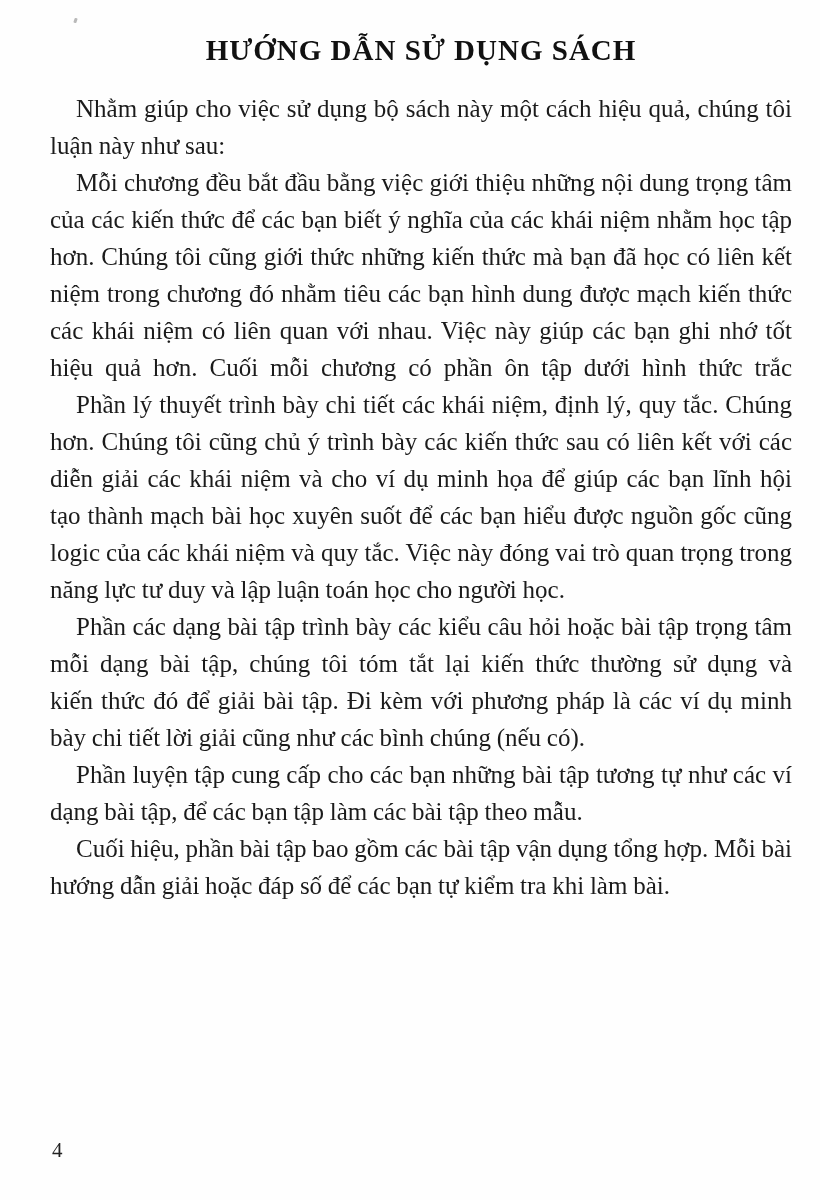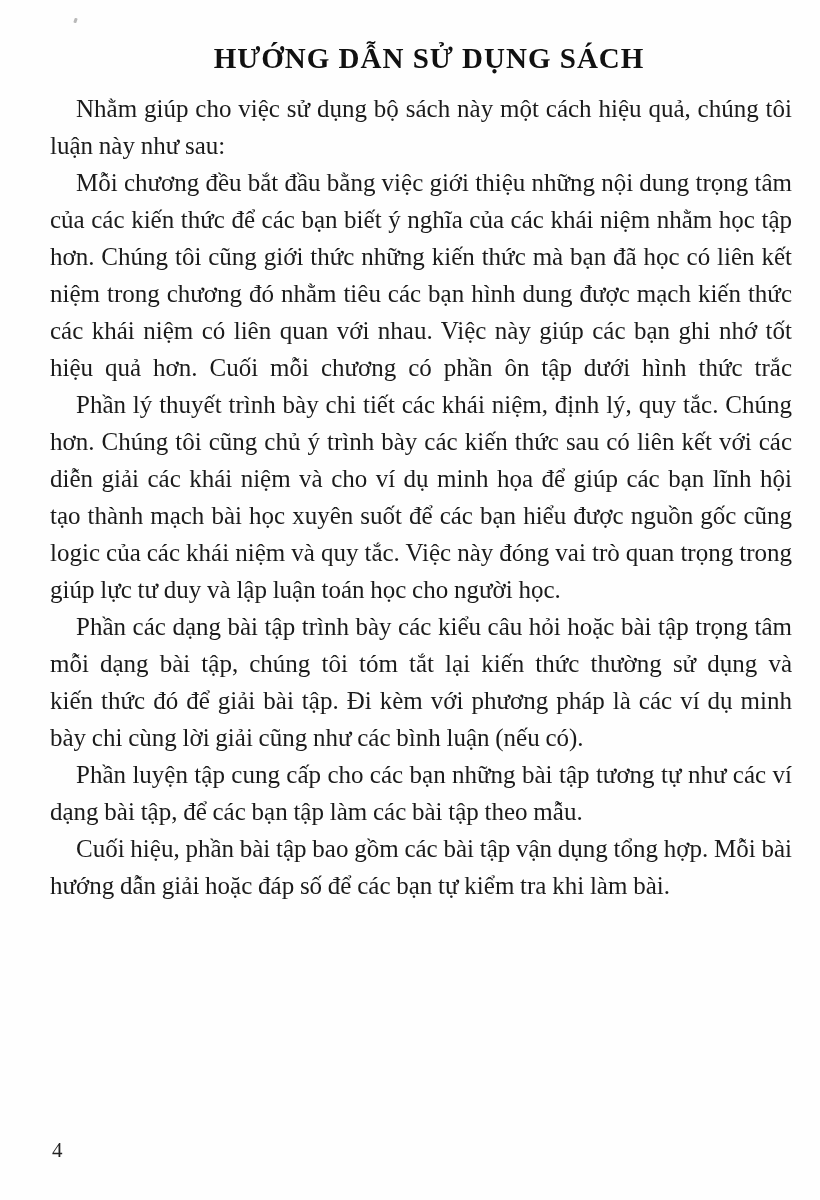--- a/index.html
+++ b/index.html
@@ -10,21 +10,21 @@
   .page {
     position: relative;
     width: 820px;
     height: 1200px;
     background: #fefefe;
     overflow: hidden;
     font-family: "Liberation Serif", "DejaVu Serif", serif;
     color: #1b1b1b;
   }
   .page-title {
-    margin: 8px;
+    margin: 0;
     position: absolute;
     top: 34px;
     left: 50px;
     width: 742px;
     text-align: center;
     font-size: 29px;
     font-weight: bold;
     letter-spacing: 1px;
     color: #111;
     font-family: "Liberation Serif", "DejaVu Serif", serif;
@@ -91,27 +91,27 @@
         <div class="line fill">niệm trong chương đó nhằm tiêu các bạn hình dung được mạch kiến thức và “bản đồ”</div>
         <div class="line fill">các khái niệm có liên quan với nhau. Việc này giúp các bạn ghi nhớ tốt hơn và học tập</div>
         <div class="line">hiệu quả hơn. Cuối mỗi chương có phần ôn tập dưới hình thức trắc nghiệm.</div>
       </div>
       <div class="paragraph">
         <div class="line fill first">Phần lý thuyết trình bày chi tiết các khái niệm, định lý, quy tắc. Chúng tôi cố gắng</div>
         <div class="line fill">hơn. Chúng tôi cũng chủ ý trình bày các kiến thức sau có liên kết với các kiến thức trước</div>
         <div class="line fill">diễn giải các khái niệm và cho ví dụ minh họa để giúp các bạn lĩnh hội kiến thức dễ dàng</div>
         <div class="line fill">tạo thành mạch bài học xuyên suốt để các bạn hiểu được nguồn gốc cũng như kết nối</div>
         <div class="line fill">logic của các khái niệm và quy tắc. Việc này đóng vai trò quan trọng trong việc phát triển</div>
-        <div class="line">giúp lực tư duy và lập luận toán học cho người học.</div>
+        <div class="line">năng lực tư duy và lập luận toán học cho người học.</div>
       </div>
       <div class="paragraph">
         <div class="line fill first">Phần các dạng bài tập trình bày các kiểu câu hỏi hoặc bài tập trọng tâm của bài học. Ở</div>
         <div class="line fill">mỗi dạng bài tập, chúng tôi tóm tắt lại kiến thức thường sử dụng và phương pháp sử dụng</div>
         <div class="line fill">kiến thức đó để giải bài tập. Đi kèm với phương pháp là các ví dụ minh họa được trình</div>
-        <div class="line">bày chi cùng lời giải cũng như các bình luận (nếu có).</div>
+        <div class="line">bày chi tiết lời giải cũng như các bình chúng (nếu có).</div>
       </div>
       <div class="paragraph">
         <div class="line fill first">Phần luyện tập cung cấp cho các bạn những bài tập tương tự như các ví dụ ở phần các</div>
         <div class="line">dạng bài tập, để các bạn tập làm các bài tập theo mẫu.</div>
       </div>
       <div class="paragraph">
         <div class="line fill first">Cuối hiệu, phần bài tập bao gồm các bài tập vận dụng tổng hợp. Mỗi bài tập đều có</div>
         <div class="line">hướng dẫn giải hoặc đáp số để các bạn tự kiểm tra khi làm bài.</div>
       </div>
     </div>

